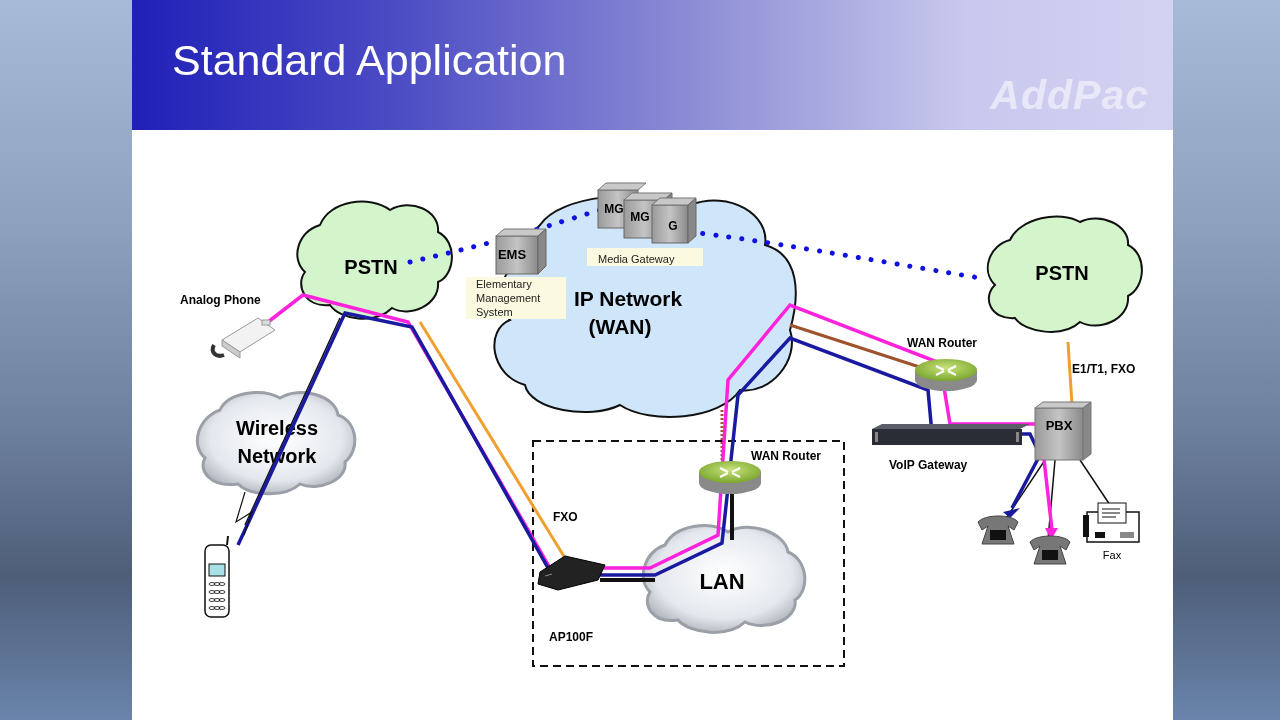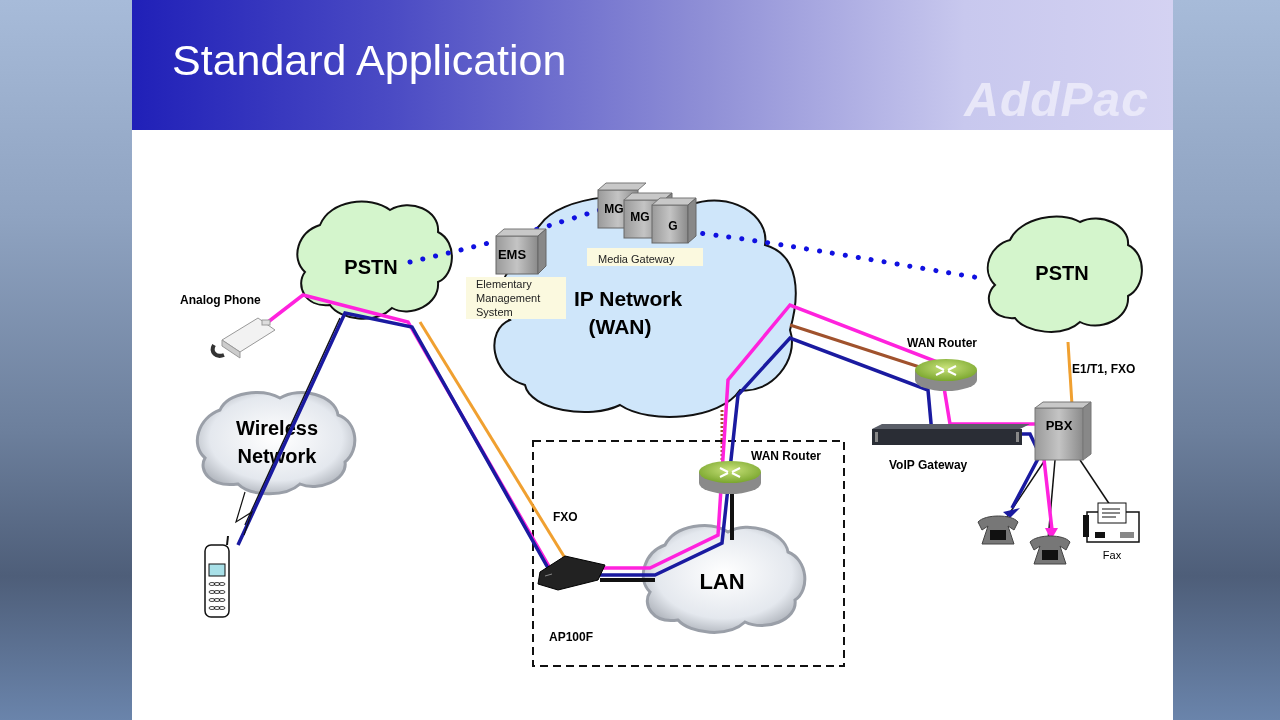--- a/index.html
+++ b/index.html
@@ -4,21 +4,21 @@
 <style>
   html,body{margin:0;padding:0;}
   body{width:1280px;height:720px;overflow:hidden;position:relative;
     background:linear-gradient(to bottom,#a7bbd9 0%,#8fa3c1 30%,#6c7f9c 60%,#4e5e79 80%,#6a84ab 100%);
     font-family:"Liberation Sans",sans-serif;}
   #slide{position:absolute;left:132px;top:0;width:1041px;height:720px;background:#fff;overflow:hidden;}
   #banner{position:absolute;left:0;top:0;width:1041px;height:130px;
     background:linear-gradient(to right,#2020b8 0%,#4b4bc4 25%,#8f8fd6 55%,#c8c8ee 80%,#d4d2f2 100%);}
   #title{position:absolute;left:40px;top:36px;color:#fff;font-size:43px;letter-spacing:0px;}
   #subtitle{position:absolute;left:48px;top:95px;color:#fff;font-size:24px;}
-  #logo{position:absolute;right:24px;top:72px;color:#ecebfa;font-size:48px;font-weight:bold;font-style:italic;letter-spacing:1px;opacity:.9;}
+  #logo{position:absolute;right:24px;top:72px;color:#ecebfa;font-size:41px;font-weight:bold;font-style:italic;letter-spacing:1px;opacity:.9;}
   svg text{font-family:"Liberation Sans",sans-serif;}
 </style>
 </head>
 <body>
 
 <div id="slide">
   <div id="banner">
     <div id="title">Standard Application</div>
     <div id="logo">AddPac</div>
   </div>

